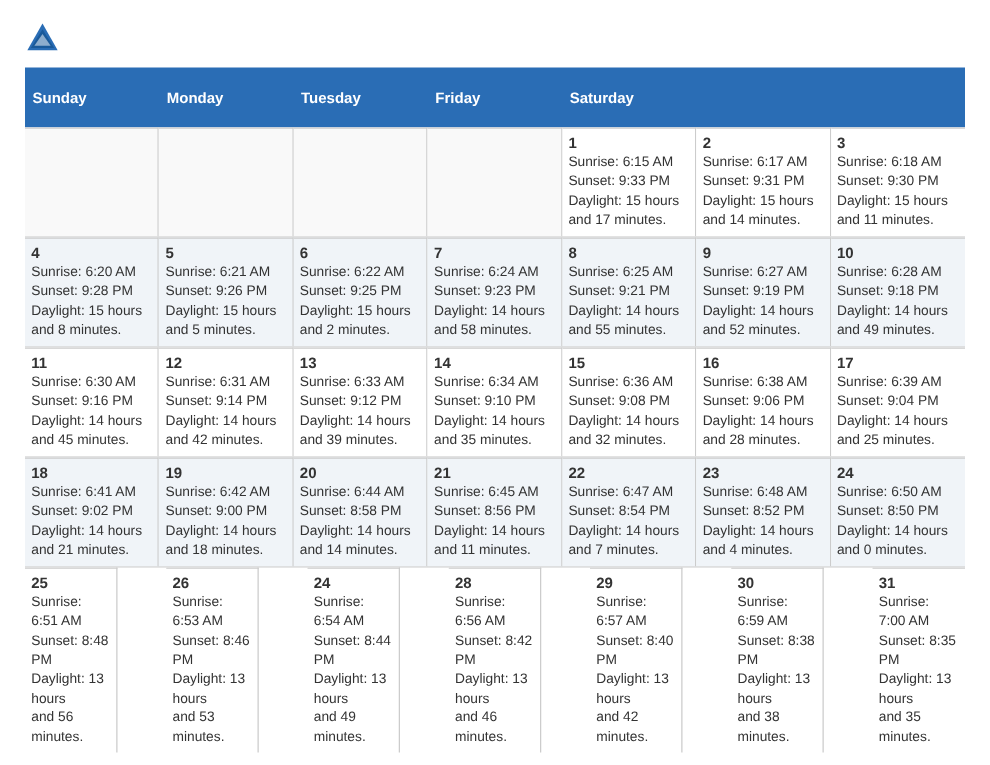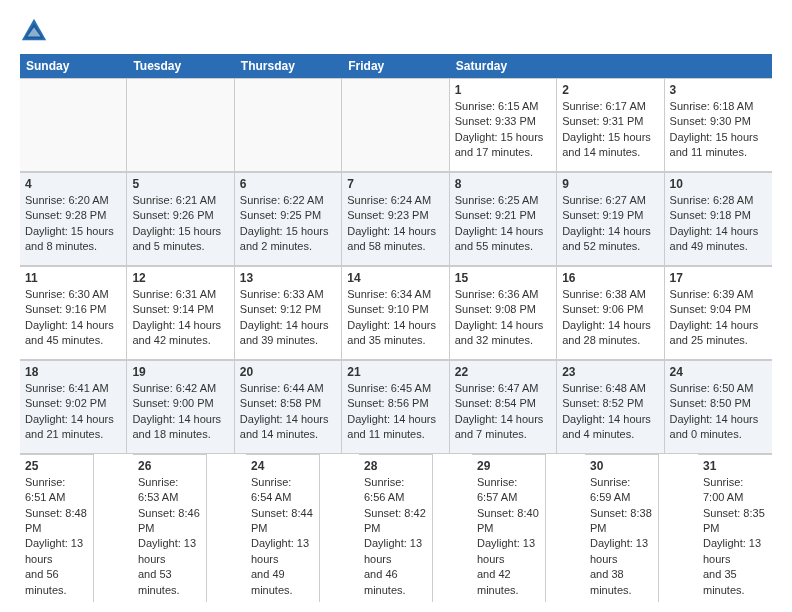--- a/index.html
+++ b/index.html
@@ -60,21 +60,21 @@
     }
     .cal-header {
       display: grid;
       grid-template-columns: repeat(7, 1fr);
       background: #2a6db5;
       color: #fff;
       font-size: 12px;
       font-weight: bold;
     }
     .cal-header-cell {
-      padding: 5px 6px;
+      padding: 17px 6px;
       text-align: left;
     }
     .cal-body {
       display: flex;
       flex-direction: column;
       flex: 1;
     }
     .cal-row {
       display: grid;
       grid-template-columns: repeat(7, 1fr);
@@ -134,22 +134,22 @@
     </div>
     <div class="title-block">
       <div class="month-year"></div>
       <div class="location"></div>
     </div>
   </div>
 
   <div class="calendar">
     <div class="cal-header">
     <div class="cal-header-cell">Sunday</div>
+        <div class="cal-header-cell">Monday</div>
         <div class="cal-header-cell">Tuesday</div>
-        <div class="cal-header-cell">Thursday</div>
         <div class="cal-header-cell">Friday</div>
         <div class="cal-header-cell">Saturday</div>
       </div>
     <div class="cal-body">
     <div class="cal-row">
           <div class="cal-cell empty"></div>
           <div class="cal-cell empty"></div>
           <div class="cal-cell empty"></div>
           <div class="cal-cell empty"></div>
           <div class="cal-cell">

